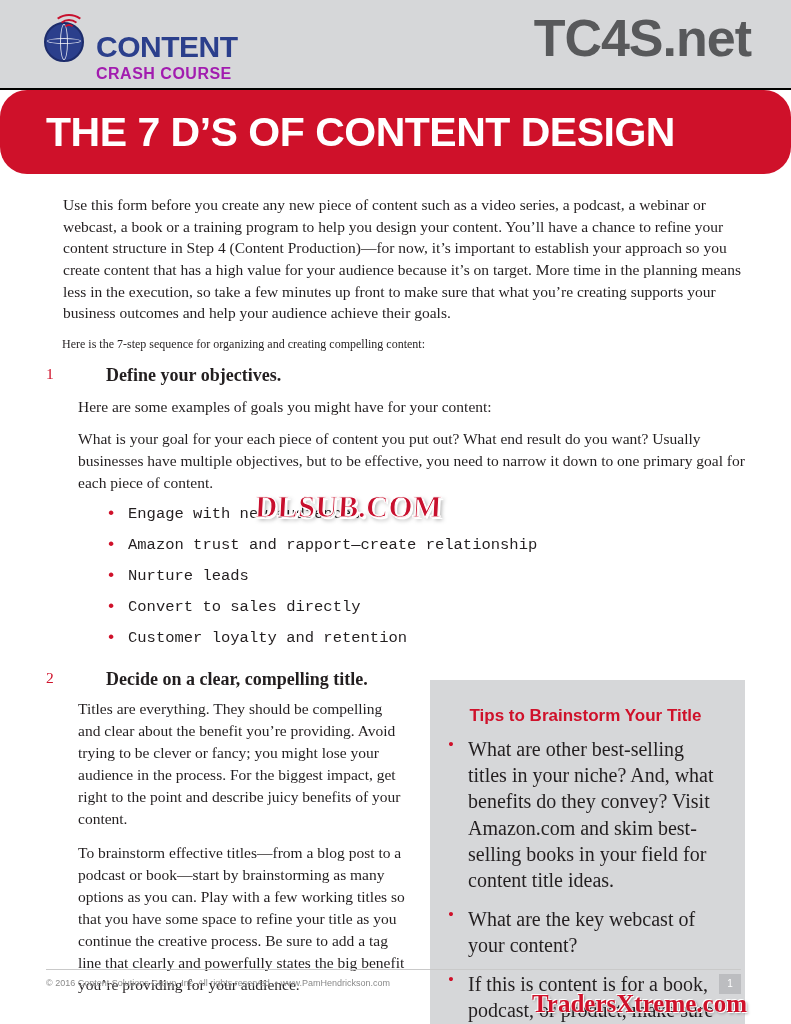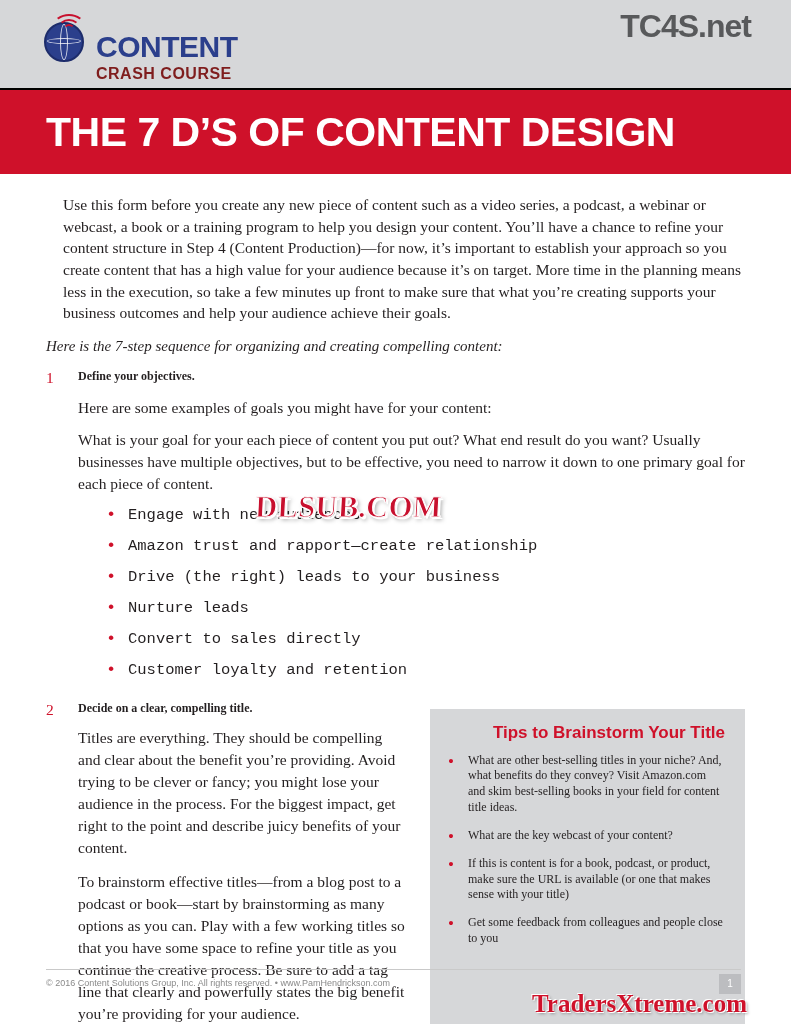--- a/index.html
+++ b/index.html
@@ -95,43 +95,44 @@
     font-weight: bold;
     font-size: 30px;
     letter-spacing: -0.5px;
     color: #2b3f8c;
   }
   .logo-sub {
     font-family: "Liberation Sans", sans-serif;
     font-weight: bold;
     font-size: 16px;
     letter-spacing: 0.5px;
-    color: #7f1d1d;
+    color: #a21caf;
     margin-top: 3px;
     margin-left: 52px;
   }
   .brand-right {
     position: absolute;
     right: 40px;
     top: 8px;
     font-family: "Liberation Sans", sans-serif;
     font-weight: bold;
-    font-size: 32px;
+    font-size: 52px;
     color: #58595b;
     letter-spacing: -1px;
   }
 
   
   .title-bar {
     background: #cf112a;
     height: 84px;
     display: flex;
     align-items: center;
     padding-left: 46px;
     box-sizing: border-box;
+    border-radius: 27px;
   }
   .title-bar h1 {
     margin: 0;
     font-family: "Liberation Sans", sans-serif;
     font-weight: bold;
     font-size: 41px;
     color: #ffffff;
     letter-spacing: -0.5px;
   }
 
@@ -140,41 +141,41 @@
     padding: 14px 46px 0 46px;
     position: relative;
   }
   p.intro {
     font-size: 15.5px;
     line-height: 1.4;
     margin: 6px 0 12px 17px;
     text-align: left;
   }
   p.lead {
-    font-size: 15px;
+    font-size: 12px;
     line-height: 1.4;
-    margin: 0 0 12px 0;
-    font-style: italic;
+    margin: 0 0 12px 16px;
   }
 
   
   .step {
     display: flex;
     margin-bottom: 4px;
   }
   .step-num {
     width: 32px;
     flex: 0 0 32px;
     color: #cf112a;
     font-size: 15.5px;
     font-family: "Liberation Serif", serif;
   }
   .step-title {
     font-weight: bold;
-    font-size: 12px;
+    font-size: 18px;
+    margin-left: 28px;
   }
   .step-body {
     margin-left: 32px;
   }
   .step-body p {
     font-size: 15.5px;
     line-height: 1.42;
     margin: 10px 0 10px 0;
   }
 
@@ -216,35 +217,35 @@
     margin: 0 0 12px 0;
   }
   .tips-box {
     flex: 1;
     background: #d6d7d9;
     padding: 14px 20px 18px 16px;
     box-sizing: border-box;
     margin-top: -18px;
   }
   .tips-box h3 {
-    margin: 0 0 10px 0;
-    text-align: right;
+    margin: 12px 0 10px 0;
+    text-align: center;
     font-family: "Liberation Sans", sans-serif;
     font-size: 17px;
     color: #cf112a;
     font-weight: bold;
   }
   ul.tips-list {
     list-style: none;
     margin: 0;
     padding: 0;
   }
   ul.tips-list li {
     position: relative;
-    font-size: 12px;
+    font-size: 20px;
     line-height: 1.32;
     padding: 0 0 12px 22px;
   }
   ul.tips-list li::before {
     content: "•";
     position: absolute;
     left: 2px;
     top: -2px;
     color: #cf112a;
     font-size: 17px;
@@ -348,21 +349,20 @@
   <div class="step">
     <div class="step-num">1</div>
     <div class="step-title">Define your objectives.</div>
   </div>
   <div class="step-body">
     <p>Here are some examples of goals you might have for your content:</p>
     <p>What is your goal for your each piece of content you put out? What end result do you want? Usually businesses have multiple objectives, but to be effective, you need to narrow it down to one primary goal for each piece of content.</p>
     <ul class="goal-list">
       <li>Engage with new audiences</li>
       <li>Amazon trust and rapport—create relationship</li>
-      <li>Drive (the right) leads to your business</li>
       <li>Nurture leads</li>
       <li>Convert to sales directly</li>
       <li>Customer loyalty and retention</li>
     </ul>
   </div>
 
   <div class="step">
     <div class="step-num">2</div>
     <div class="step-title">Decide on a clear, compelling title.</div>
   </div>

